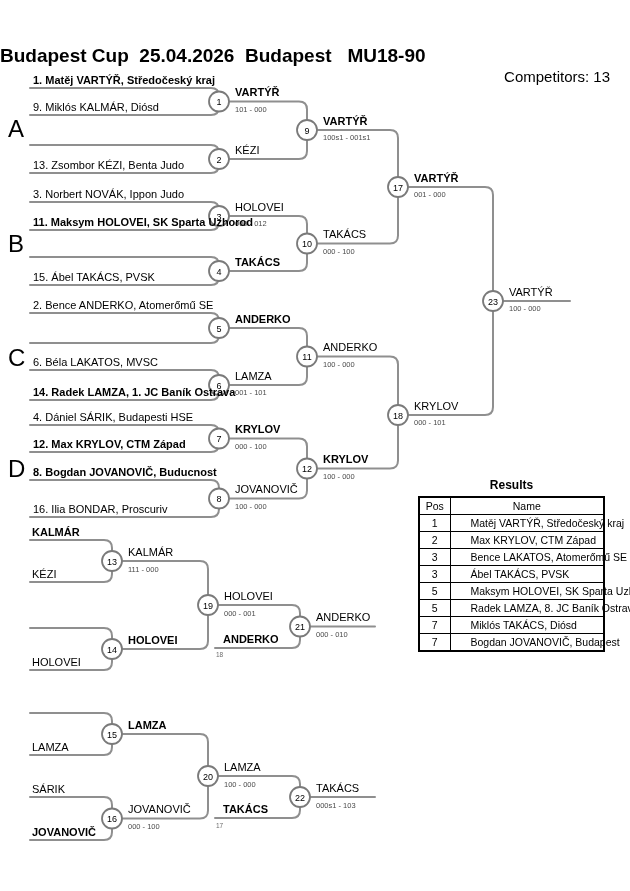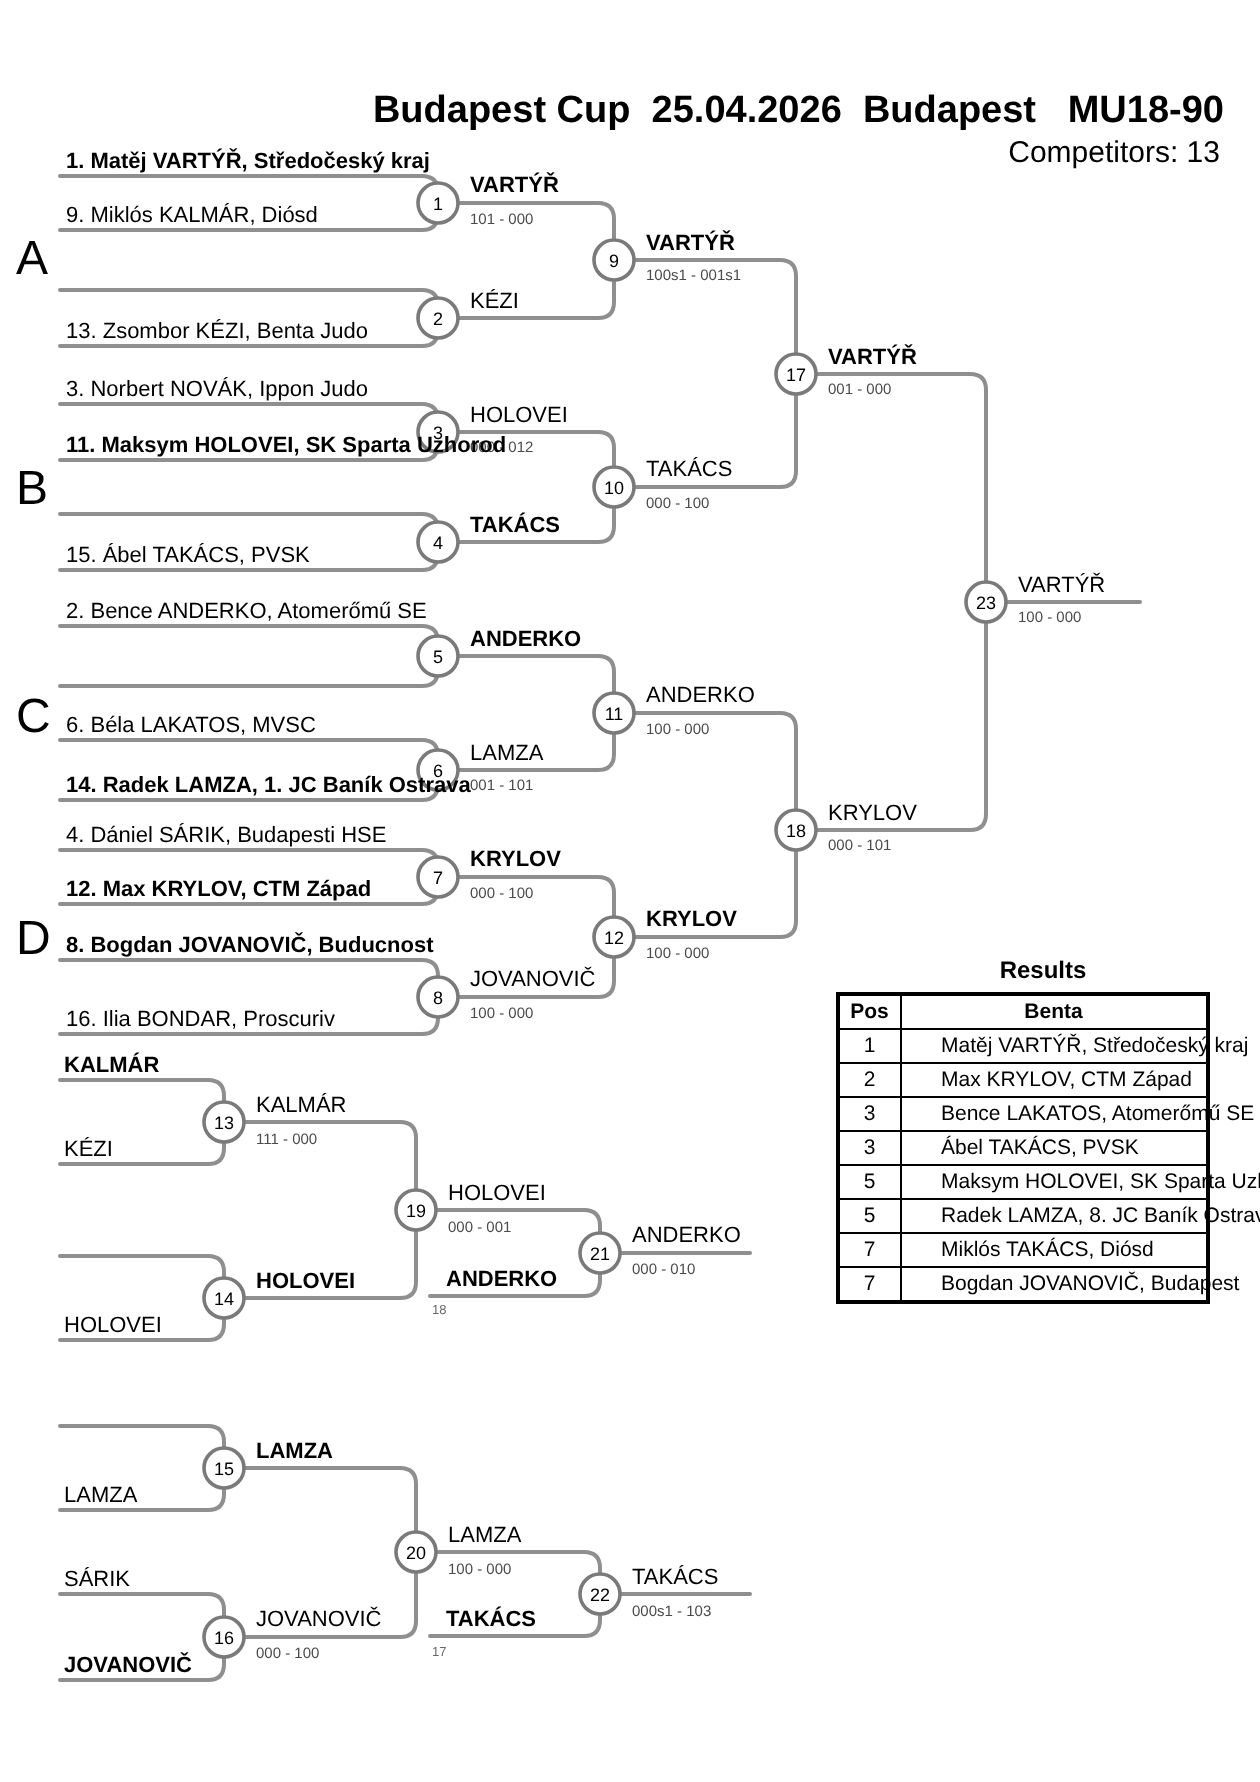--- a/index.html
+++ b/index.html
@@ -1,26 +1,26 @@
 <!DOCTYPE html>
 <html><head>
 <meta charset="utf-8">
 <style>
   html,body{margin:0;padding:0;background:#fff;}
   body{position:relative;width:630px;height:891px;overflow:hidden;
        font-family:"Liberation Sans",sans-serif;color:#000;}
   .abs{position:absolute;}
-  #title{left:0;right:18px;top:45px;text-align:right;font-size:19px;font-weight:bold;white-space:pre;}
+  #title{left:0;right:6px;top:45px;text-align:left;font-size:19px;font-weight:bold;white-space:pre;}
   #competitors{top:68px;right:20px;font-size:15px;}
-  #resultsTitle{top:478px;left:428px;width:187px;text-align:center;font-size:12px;font-weight:bold;}
+  #resultsTitle{top:478px;left:418px;width:187px;text-align:center;font-size:12px;font-weight:bold;}
   #resultsTable{top:496px;left:418px;}
   #resultsTable table{border-collapse:collapse;table-layout:fixed;width:187px;
       font-size:10.5px;border:2px solid #000;}
   #resultsTable th,#resultsTable td{border:1px solid #000;height:16px;line-height:16px;padding:0;}
-  #resultsTable th{font-weight:bold;text-align:center;}
+  #resultsTable th{font-weight:normal;text-align:center;}
   #resultsTable .posCol{width:31px;}
   #resultsTable td.pos{text-align:center;}
   #resultsTable td.name{padding-left:20px;white-space:nowrap;overflow:visible;}
   svg{position:absolute;left:0;top:0;}
   svg text{font-family:"Liberation Sans",sans-serif;fill:#000;}
   .ln{fill:none;stroke:#8f8f8f;stroke-width:2;stroke-linejoin:round;stroke-linecap:round;}
   .mc{fill:#fff;stroke:#7a7a7a;stroke-width:1.8;}
   .nm{font-size:11px;}
   .b{font-weight:bold;}
   .sc{font-size:7.5px;fill:#4a4a4a;}
@@ -220,21 +220,21 @@
 <div id="resultsTitle" class="abs">Results</div>
 <div id="resultsTable" class="abs">
   <table>
     <colgroup>
         <col class="posCol">
         <col>
       </colgroup>
     <tbody>
         <tr>
       <th>Pos</th>
-      <th>Benta</th>
+      <th>Name</th>
     </tr>
     <tr>
       <td class="pos">1</td>
       <td class="name">Matěj VARTÝŘ, Středočeský kraj</td>
     </tr>
     <tr>
       <td class="pos">2</td>
       <td class="name">Max KRYLOV, CTM Západ</td>
     </tr>
     <tr>

